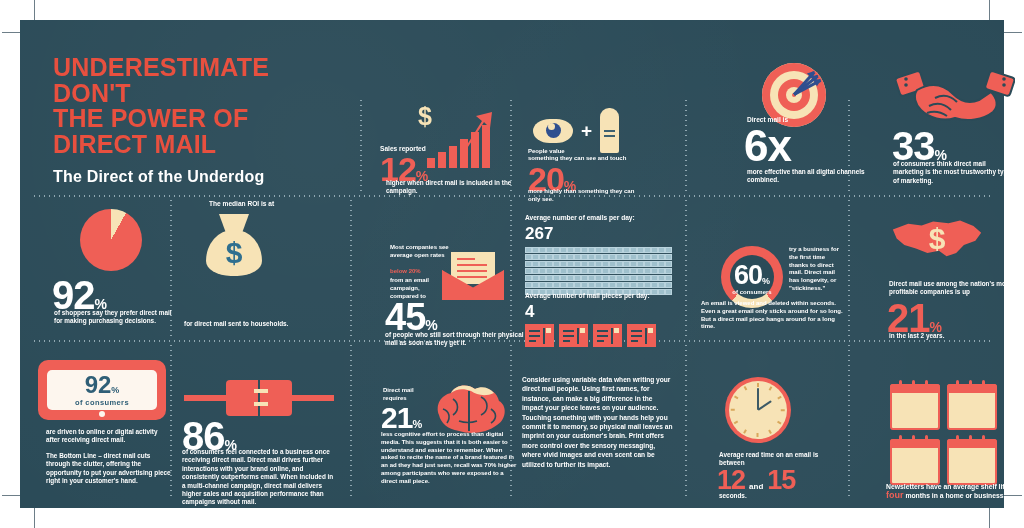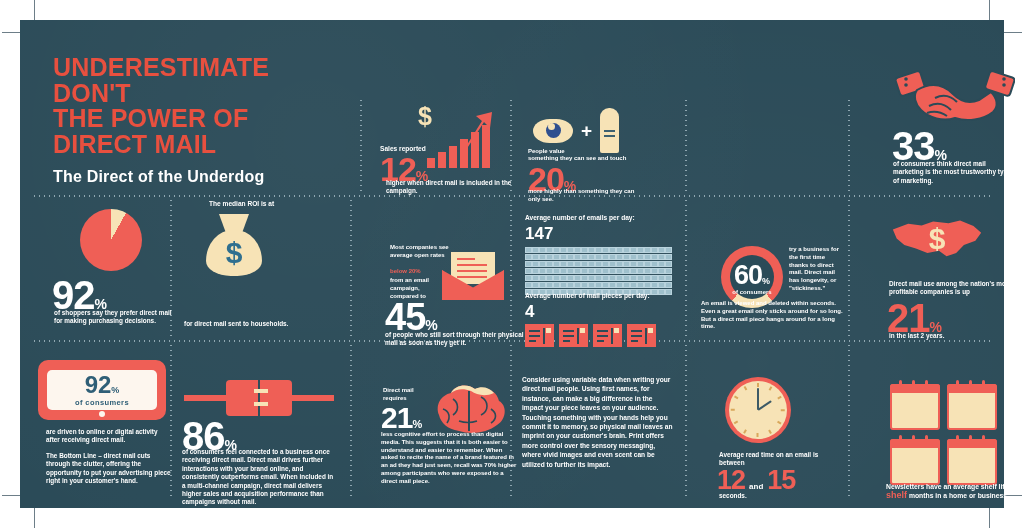--- a/index.html
+++ b/index.html
@@ -219,20 +219,43 @@
           </div>
       </div>
       <div class="cap6" style="position:absolute;left:0;top:48px;">People value</div>
       <div class="cap6" style="position:absolute;left:0;top:55px;">something they can see and touch</div>
       <div style="position:absolute;left:0;top:62px;">
         <span class="big red">20</span><span class="pct red">%</span>
       </div>
       <div class="cap6" style="position:absolute;left:0;top:88px;width:120px;">more highly than something they can only see.</div>
     </div>
 
+    <div class="cell" style="left:690px;top:38px;width:140px;height:137px;">
+      <div style="position:absolute;left:52px;top:5px;">
+        <div class="target">
+            <i class="r1"></i>
+            <i class="r2"></i>
+            <i class="r3"></i>
+            <i class="r4"></i>
+            <i class="r5"></i>
+          <div class="dart" style="left:32px;top:30px;transform:rotate(-38deg);">
+              <b></b>
+            </div>
+          <div class="dart" style="left:32px;top:30px;transform:rotate(-28deg);">
+              <b></b>
+            </div>
+          <div class="dart" style="left:32px;top:30px;transform:rotate(-48deg);">
+              <b></b>
+            </div>
+        </div>
+      </div>
+      <div class="lbl" style="position:absolute;left:37px;top:58px;">Direct mail is</div>
+      <div class="big2 wht" style="position:absolute;left:34px;top:66px;font-size:44px;">6x</div>
+      <div class="cap" style="position:absolute;left:37px;top:110px;width:120px;">more effective than all digital channels combined.</div>
+    </div>
 
     <div class="cell" style="left:870px;top:48px;width:130px;height:127px;">
       <div style="position:absolute;left:5px;top:0;">
         <svg width="120" height="58" viewBox="0 0 120 58">
           <rect x="2" y="6" width="26" height="19" rx="3" fill="#ef5f56" stroke="#2b4b58" stroke-width="2" transform="rotate(-18 15 15)"></rect>
           <rect x="92" y="6" width="26" height="19" rx="3" fill="#ef5f56" stroke="#2b4b58" stroke-width="2" transform="rotate(18 105 15)"></rect>
           <circle cx="11" cy="11" r="1.8" fill="#2b4b58"></circle>
             <circle cx="11" cy="17" r="1.8" fill="#2b4b58"></circle>
           <circle cx="109" cy="11" r="1.8" fill="#2b4b58"></circle>
             <circle cx="109" cy="17" r="1.8" fill="#2b4b58"></circle>
@@ -282,21 +305,21 @@
       <div class="cap6 hl-red" style="position:absolute;left:25px;top:40px;">below 20%</div>
       <div class="cap6" style="position:absolute;left:25px;top:49px;width:58px;">from an email campaign, compared to</div>
       <div style="position:absolute;left:20px;top:70px;">
         <span class="big2 wht" style="font-size:38px;">45</span><span class="pct wht">%</span>
       </div>
       <div class="cap" style="position:absolute;left:20px;top:103px;width:140px;">of people who still sort through their physical mail as soon as they get it.</div>
     </div>
 
     <div class="cell" style="left:500px;top:190px;width:160px;height:130px;">
       <div class="lbl" style="position:absolute;left:5px;top:4px;">Average number of emails per day:</div>
-      <div class="wht" style="position:absolute;left:5px;top:14px;font-size:17px;font-weight:bold;">147</div>
+      <div class="wht" style="position:absolute;left:5px;top:14px;font-size:17px;font-weight:bold;">267</div>
       <div class="mailgrid" id="mail-grid" style="position:absolute;left:5px;top:37px;">
           <i></i>
           <i></i>
           <i></i>
           <i></i>
           <i></i>
           <i></i>
           <i></i>
           <i></i>
           <i></i>
@@ -598,19 +621,19 @@
           </div>
         <div class="cal">
             <div class="hdr"></div>
             <div class="ring" style="left:7px"></div>
             <div class="ring" style="left:20px"></div>
             <div class="ring" style="left:33px"></div>
           </div>
       </div>
       <div class="cap" style="position:absolute;left:2px;top:100px;width:132px;font-size:6.8px;line-height:9px;">
         <span>Newsletters have an average shelf life of</span>
-        <span class="hl-red" style="font-size:9px;">shelf</span>
+        <span class="hl-red" style="font-size:9px;">four</span>
         <span>months in a home or business.</span>
       </div>
     </div>
 
   </div>
 </div>
 
 </body></html>

